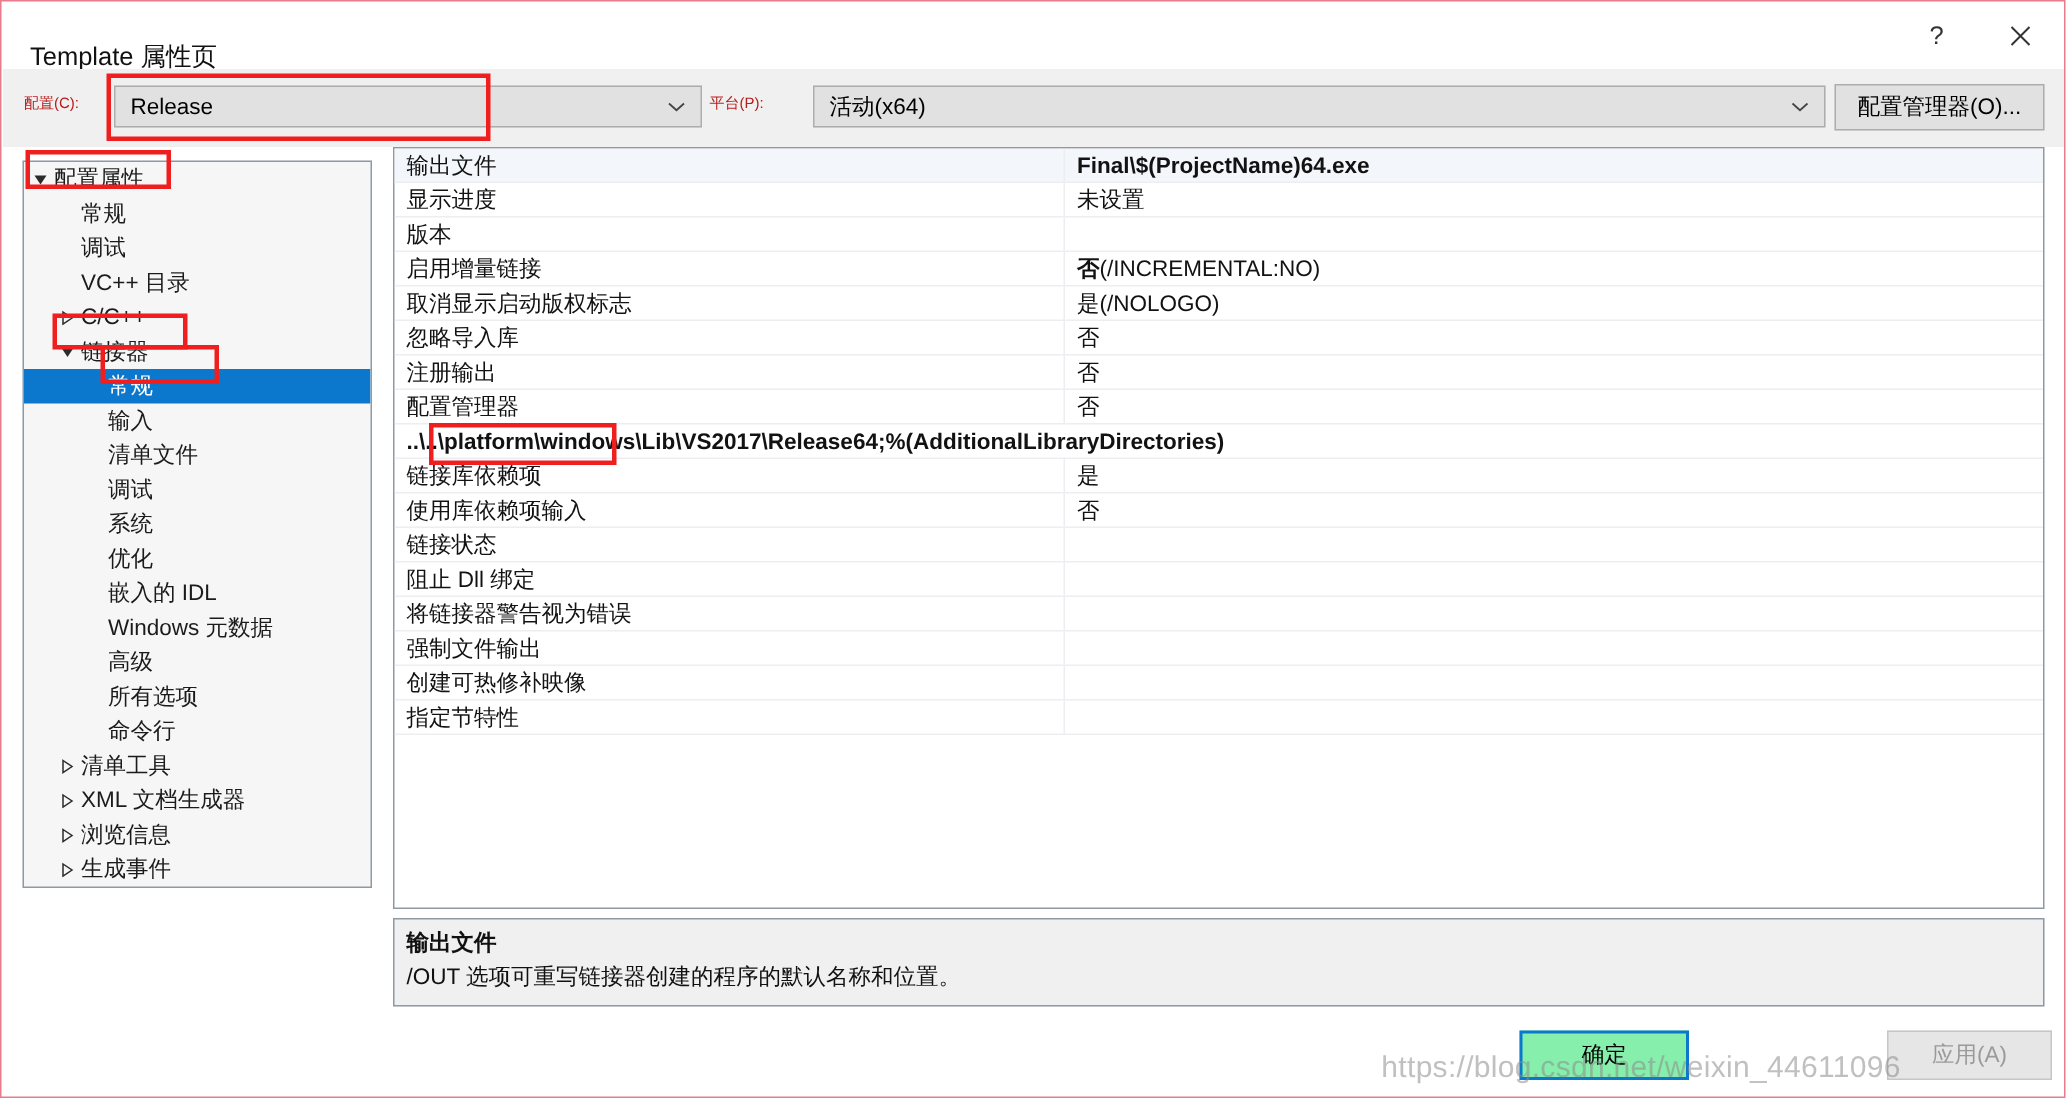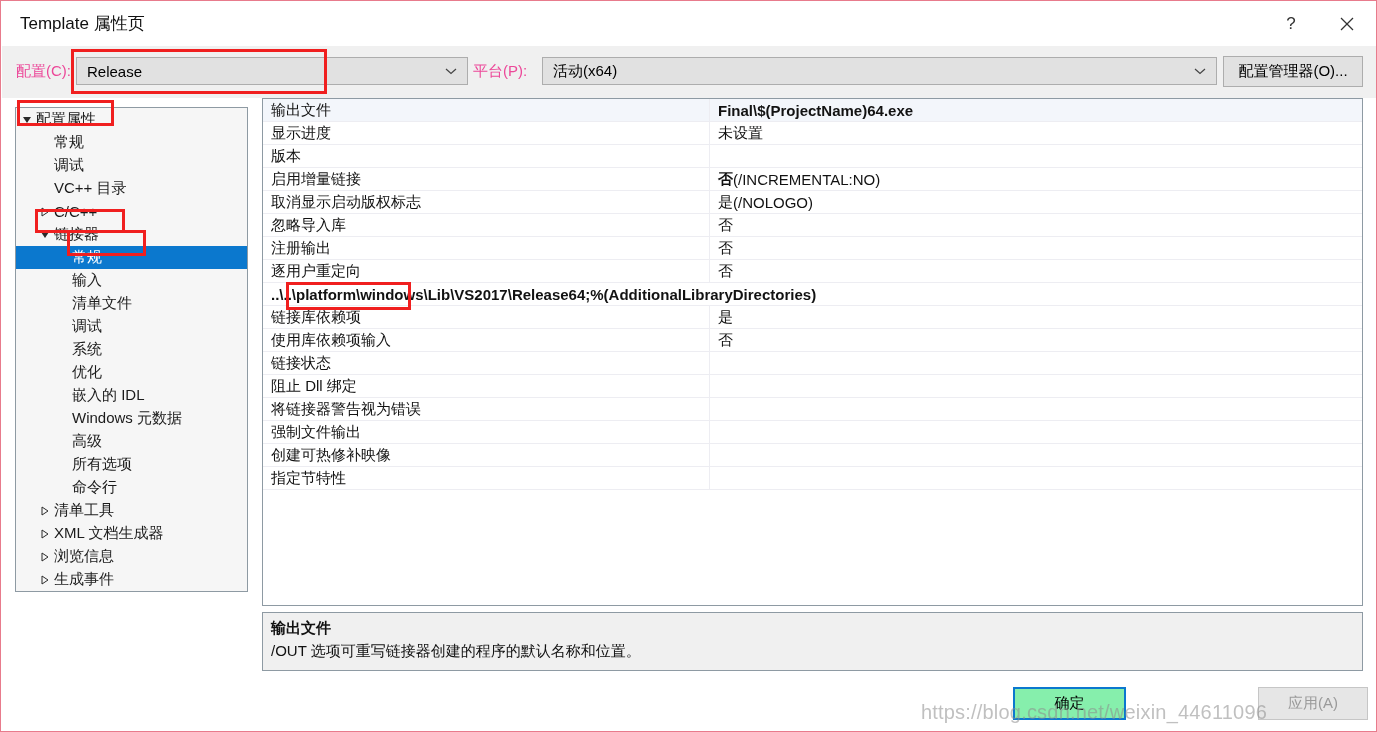--- a/index.html
+++ b/index.html
@@ -20,21 +20,21 @@
     overflow: hidden;
   }
 
   
   #titlebar {
     position: absolute; left: 1px; top: 1px;
     width: 1375px; height: 44px;
     background: #ffffff;
   }
   #title-text {
-    position: absolute; left: 18px; top: 10px;
+    position: absolute; left: 18px; top: 24px;
     font-size: 17px; color: #111111;
     white-space: nowrap;
   }
   .winbtn {
     position: absolute; top: 1px;
     width: 46px; height: 42px;
     display: flex; align-items: center; justify-content: center;
     color: #333; font-size: 17px;
     background: transparent;
   }
@@ -43,21 +43,21 @@
   #close-btn svg { display:block; }
 
   
   #configbar {
     position: absolute; left: 1px; top: 45px;
     width: 1375px; height: 52px;
     background: #f0f0f0;
   }
   .lbl {
     position: absolute;
-    font-size: 15px; color: #ec4899;
+    font-size: 10px; color: #b91c1c;
     white-space: nowrap;
   }
   #cfg-label { left: 15px; top: 61px; }
   #plat-label { left: 472px; top: 61px; }
 
   .combo {
     position: absolute;
     background: #e1e1e1;
     border: 1px solid #adadad;
     height: 28px;
@@ -416,21 +416,21 @@
           <span>否</span>
         </div>
       </div>
       <div class="prow">
         <div class="pname">注册输出</div>
         <div class="pval">
           <span>否</span>
         </div>
       </div>
       <div class="prow">
-        <div class="pname">逐用户重定向</div>
+        <div class="pname">配置管理器</div>
         <div class="pval">
           <span>否</span>
         </div>
       </div>
       <div class="prow">
         <div class="pval mod">
           <span>..\..\platform\windows\Lib\VS2017\Release64;%(AdditionalLibraryDirectories)</span>
         </div>
       </div>
       <div class="prow">

